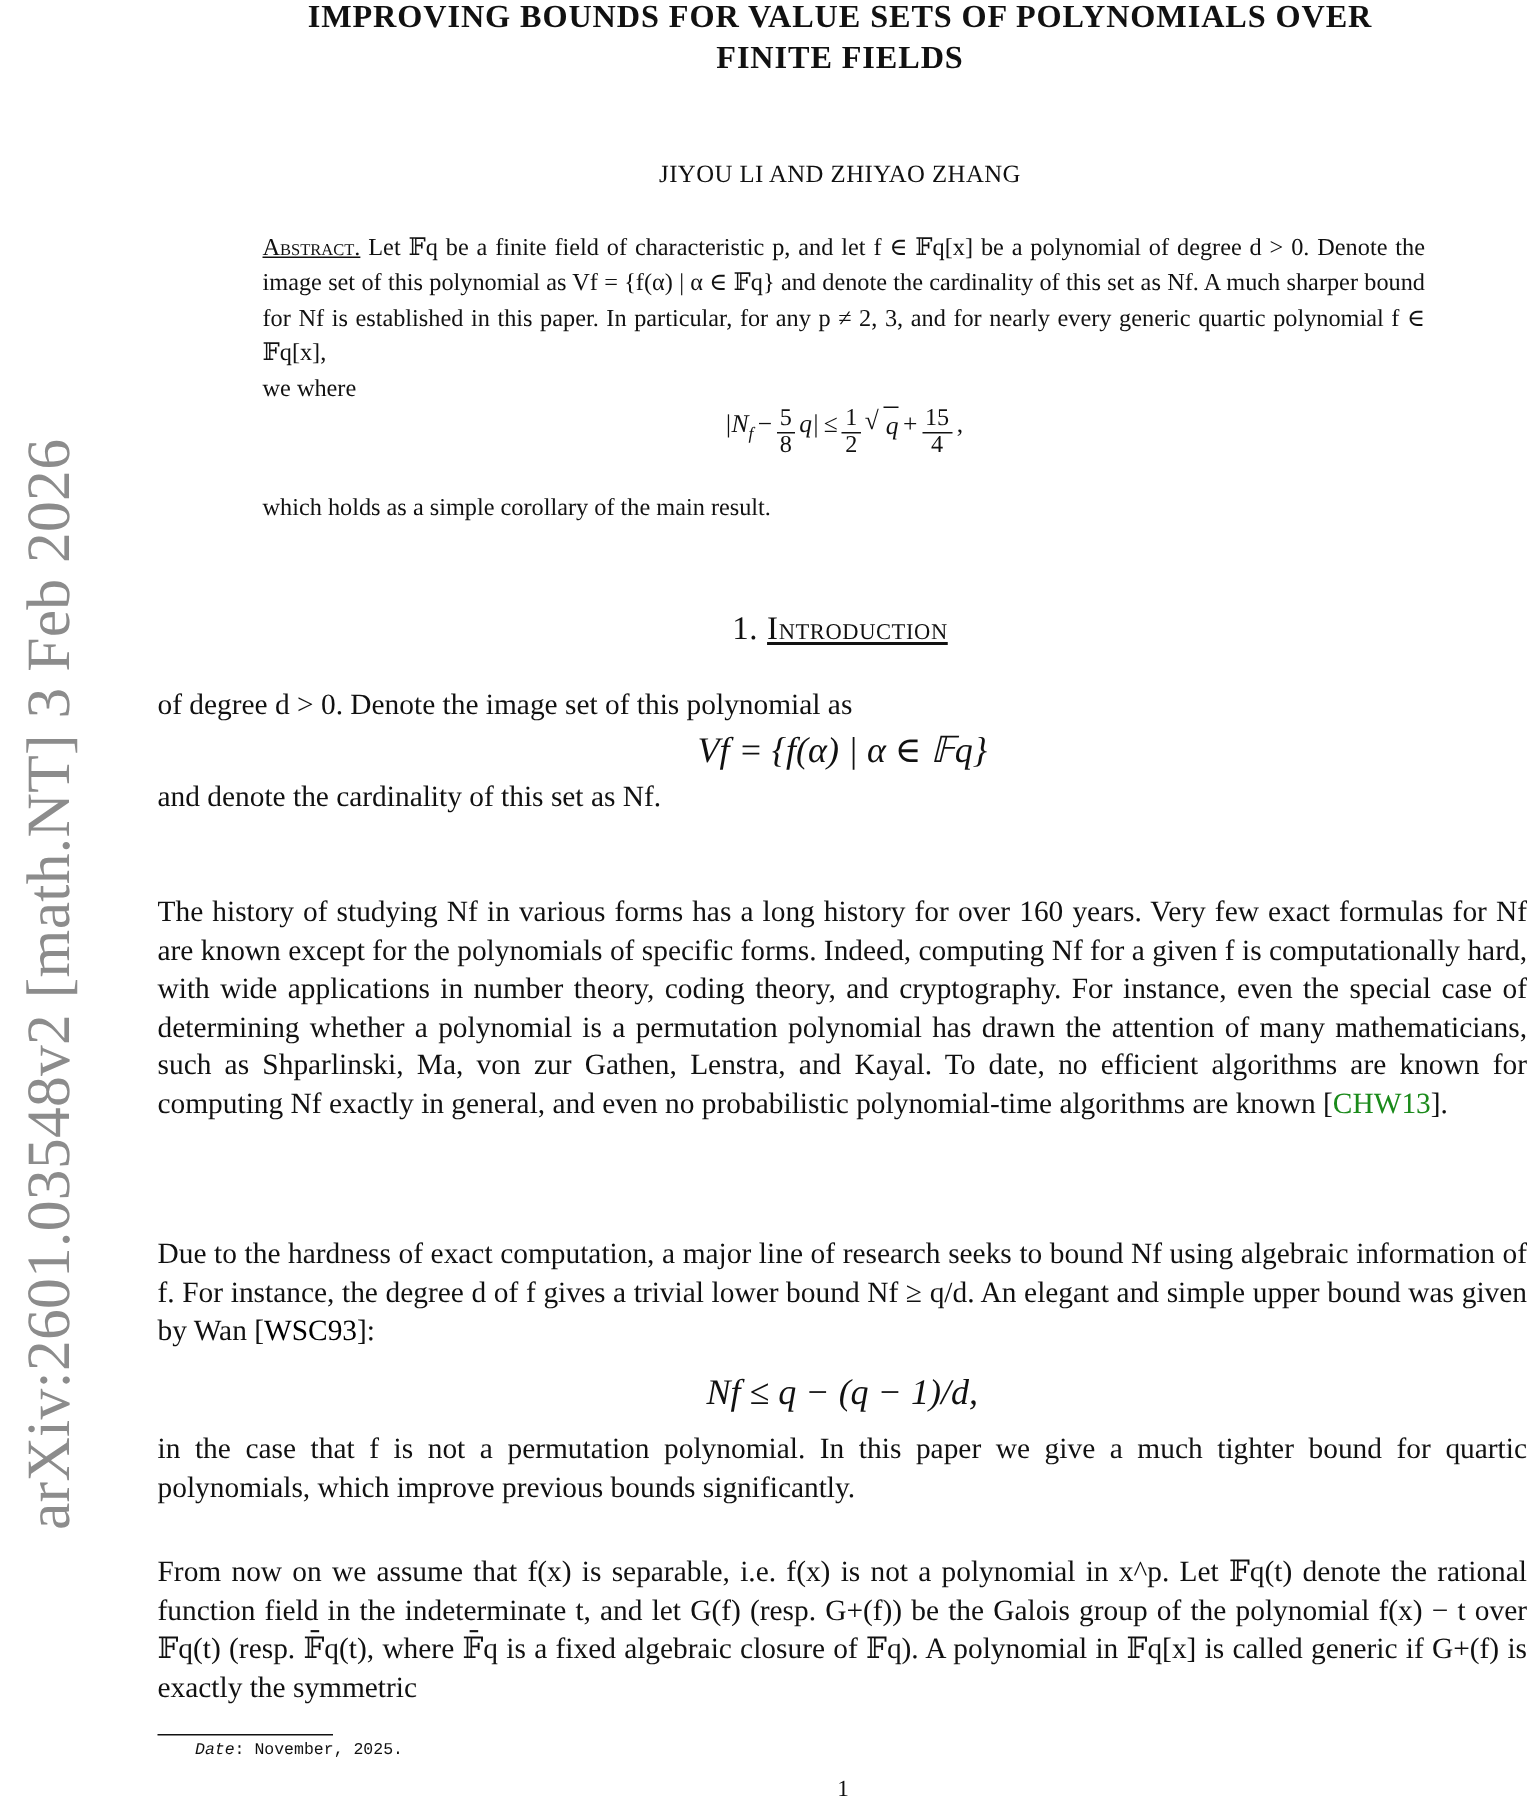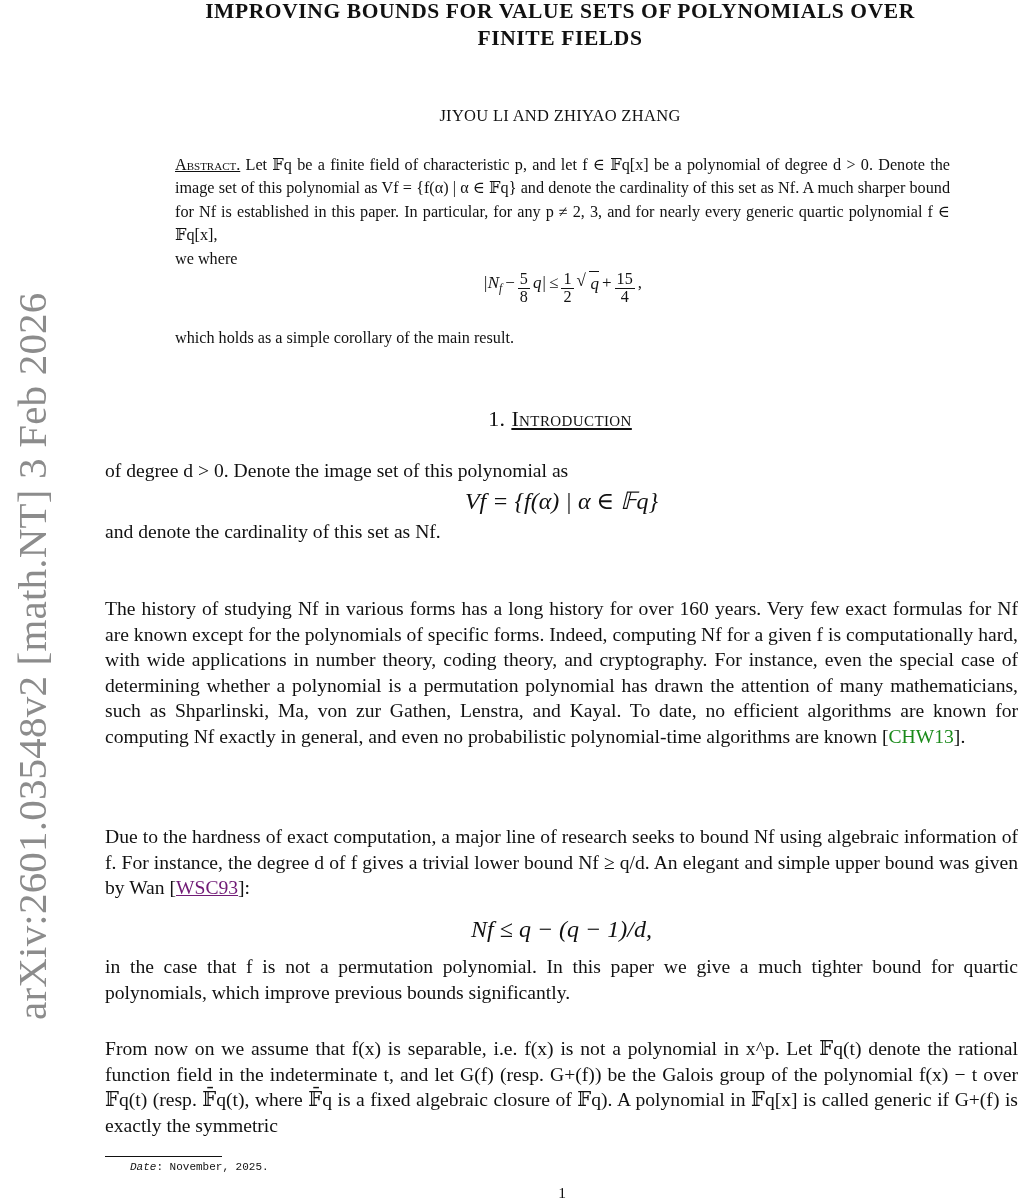--- a/index.html
+++ b/index.html
@@ -109,21 +109,21 @@
   <div>of degree d &gt; 0. Denote the image set of this polynomial as</div>
   <div class="disp m" style="margin:5px 0 5px">Vf = {f(α) | α ∈ 𝔽q}</div>
   <div>and denote the cardinality of this set as Nf.</div>
 </div>
 
 <div class="para" style="top:596px">
   <span>The history of studying Nf in various forms has a long history for over 160 years. Very few exact formulas for Nf are known except for the polynomials of specific forms. Indeed, computing Nf for a given f is computationally hard, with wide applications in number theory, coding theory, and cryptography. For instance, even the special case of determining whether a polynomial is a permutation polynomial has drawn the attention of many mathematicians, such as Shparlinski, Ma, von zur Gathen, Lenstra, and Kayal. To date, no efficient algorithms are known for computing Nf exactly in general, and even no probabilistic polynomial-time algorithms are known [<span class="link" style="color: rgb(26, 138, 26);">CHW13</span>].</span>
 </div>
 
 <div class="para" style="top:824px">
-  <span>Due to the hardness of exact computation, a major line of research seeks to bound Nf using algebraic information of f. For instance, the degree d of f gives a trivial lower bound Nf ≥ q/d. An elegant and simple upper bound was given by Wan [<span class="link" style="color: #701a75; text-decoration: underline;">WSC93</span>]:</span>
+  <span>Due to the hardness of exact computation, a major line of research seeks to bound Nf using algebraic information of f. For instance, the degree d of f gives a trivial lower bound Nf ≥ q/d. An elegant and simple upper bound was given by Wan [<span class="link" style="color: #000000;">WSC93</span>]:</span>
   <div class="disp m" style="margin:16px 0 12px">Nf ≤ q − (q − 1)/d,</div>
   <span>in the case that f is not a permutation polynomial. In this paper we give a much tighter bound for quartic polynomials, which improve previous bounds significantly.</span>
 </div>
 
 <div class="para" style="top:1036px">
   <span>From now on we assume that f(x) is separable, i.e. f(x) is not a polynomial in x^p. Let 𝔽q(t) denote the rational function field in the indeterminate t, and let G(f) (resp. G+(f)) be the Galois group of the polynomial f(x) − t over 𝔽q(t) (resp. 𝔽̄q(t), where 𝔽̄q is a fixed algebraic closure of 𝔽q). A polynomial in 𝔽q[x] is called generic if G+(f) is exactly the symmetric</span>
 </div>
 
 <div id="footnote-rule"></div>
 <div id="footnote">

